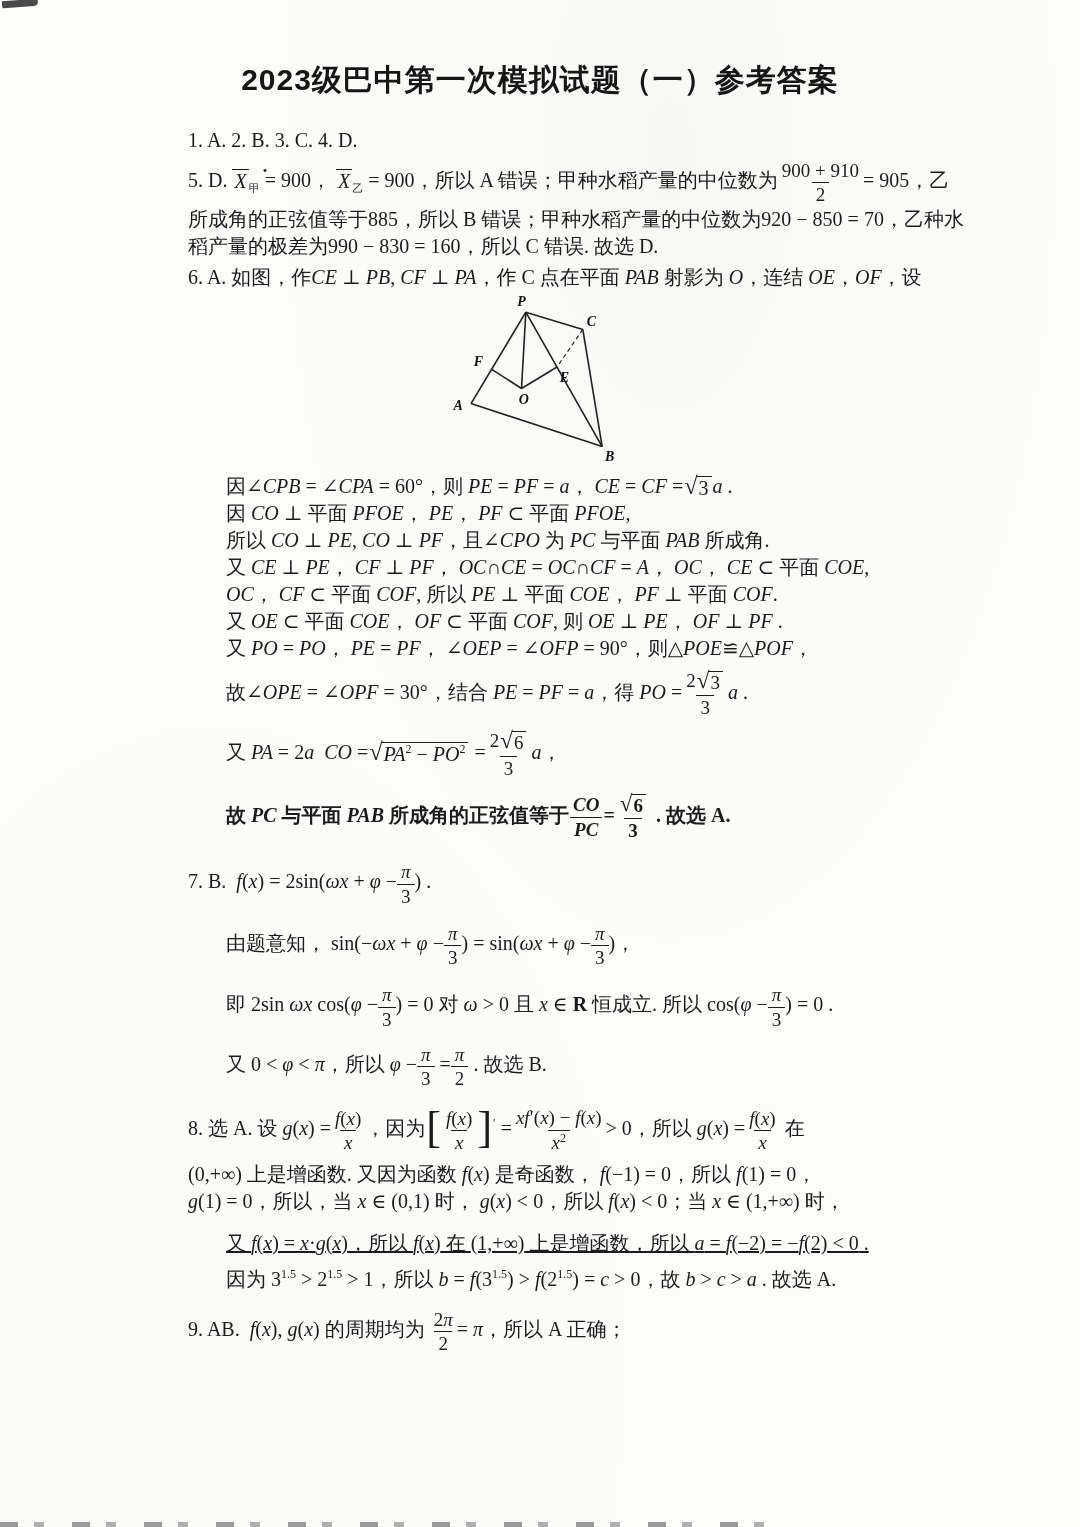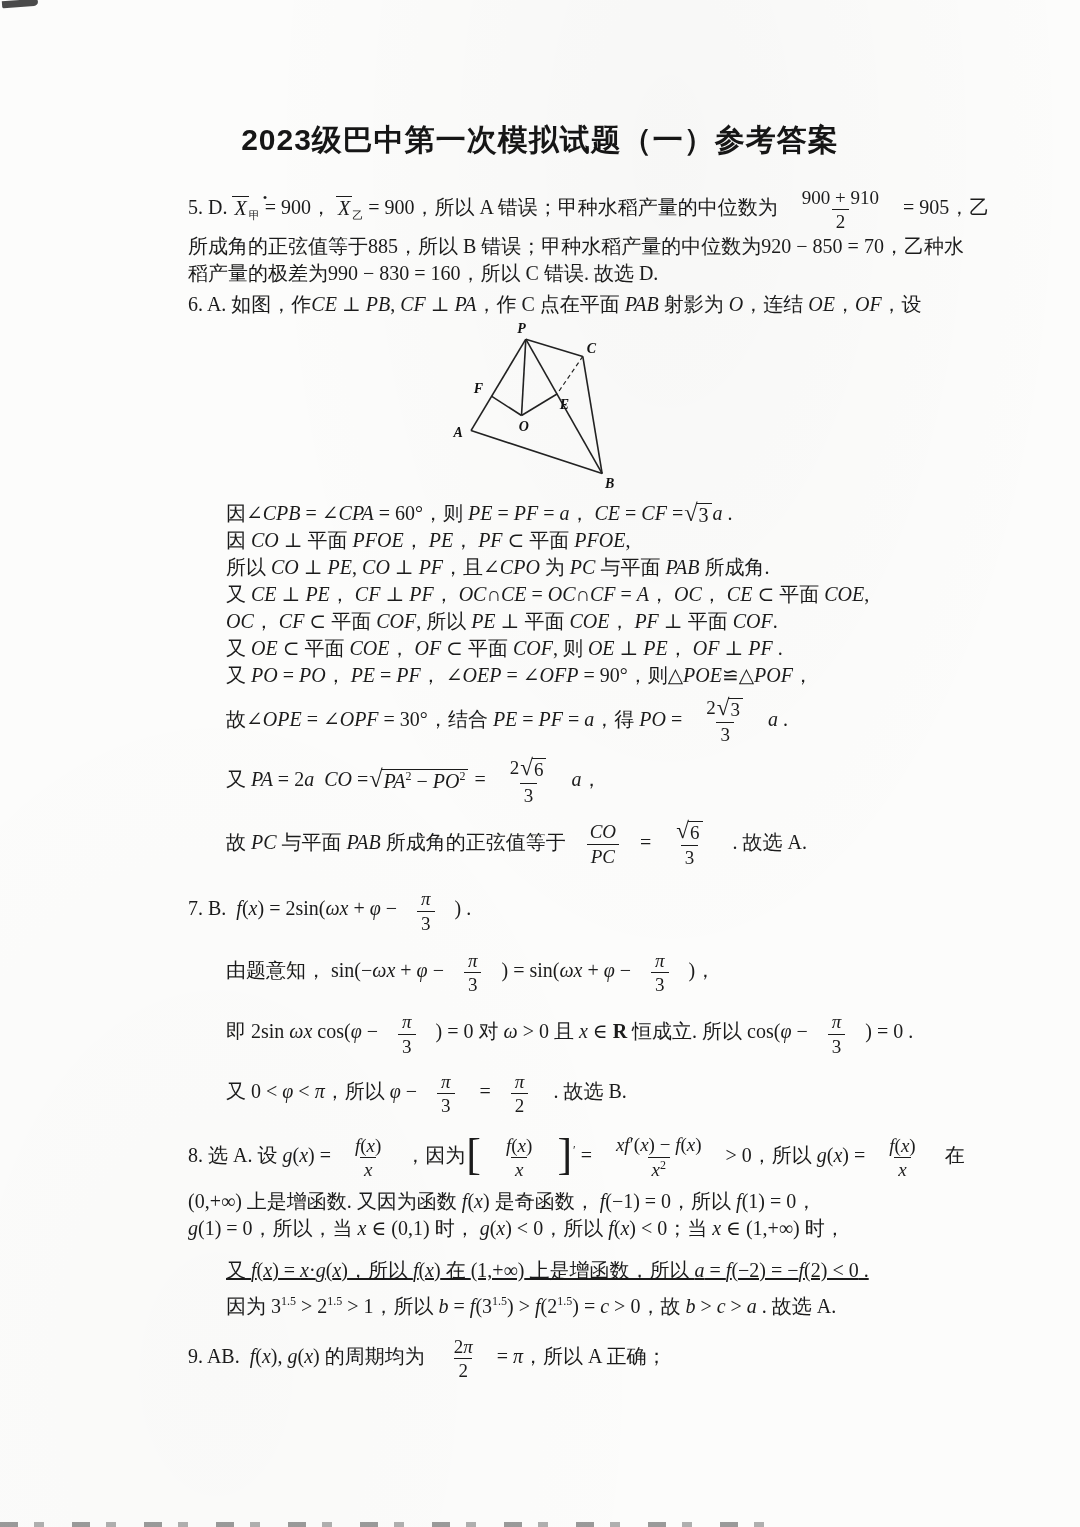--- a/index.html
+++ b/index.html
@@ -5,41 +5,41 @@
   html,body{margin:0;padding:0;}
   body{
     width:1080px;height:1527px;overflow:hidden;position:relative;
     background:
       radial-gradient(ellipse at 62% 10%, rgba(0,0,0,0.018), transparent 45%),
       radial-gradient(ellipse at 20% 90%, rgba(0,0,0,0.012), transparent 40%),
       #fcfcfb;
     color:#1b1b1b;
     font-family:"Liberation Serif","DejaVu Serif",serif;
   }
-  .page{position:relative;width:1080px;height:1527px;padding-top:120px;box-sizing:border-box;}
+  .page{position:relative;width:1080px;height:1527px;padding-top:60px;box-sizing:border-box;}
   h1.title{
     margin:0 0 26px 0;text-align:center;
     font-family:"Liberation Sans","DejaVu Sans",sans-serif;
     font-weight:800;font-size:30px;letter-spacing:1px;color:#161616;
   }
   .ln{
     min-height:27px;line-height:27px;white-space:pre;font-size:20px;
   }
   .ind0{margin-left:188px;}
   .ind1{margin-left:226px;}
   .tt{font-family:"Liberation Serif","DejaVu Serif",serif;}
   .mm{font-family:"Liberation Serif","DejaVu Serif",serif;}
   .mi{font-style:italic;}
   .mn{font-style:normal;}
   .mR{font-weight:700;}
   sup{font-size:12px;}
   sub{font-size:11px;}
   .fr{
     display:inline-flex;flex-direction:column;align-items:center;
-    vertical-align:middle;margin:0 20px;font-size:19px;line-height:1.12;text-align:center;
+    vertical-align:middle;margin:0 0;font-size:19px;line-height:1.12;text-align:center;
   }
   .fn{padding:0 4px 1px 4px;display:inline-block;}
   .fd{border-top:1.4px solid #1b1b1b;padding:1px 4px 0 4px;display:inline-block;}
   .sq{display:inline-flex;align-items:stretch;vertical-align:-3px;margin:0 1px;}
   .rs{font-size:1.22em;line-height:1;transform:translateY(-2px);}
   .rc{border-top:1.5px solid #1b1b1b;line-height:1.15;padding:0 3px 0 2px;margin-left:-1px;display:inline-block;}
   .ov{
     display:inline-block;font-style:italic;border-top:1.7px solid #1b1b1b;
     line-height:1.05;padding:1px 2px 0 2px;vertical-align:-1px;
   }
@@ -48,21 +48,21 @@
     position:relative;top:-2px;margin:0 1px;
   }
   .dotup{display:inline-block;font-size:13px;transform:translateY(-12px);width:5px;margin:0 -3px 0 3px;}
   .figwrap{display:flex;justify-content:center;margin:4px 0 2px -10px;}
   .fglbl{font:italic 700 13px "Liberation Serif","DejaVu Serif",serif;fill:#111;}
   #ln-q5-1{margin-top:6px;}
   #ln-q6-1{margin-top:4px;}
   #ln-p1{margin-top:6px;}
   #ln-p8{margin-top:8px;}
   #ln-p9{margin-top:12px;}
-  #ln-p10{margin-top:14px;}
+  #ln-p10{margin-top:14px;font-weight:bold;}
   #ln-q7-1{margin-top:20px;}
   #ln-q7-2{margin-top:16px;}
   #ln-q7-3{margin-top:16px;}
   #ln-q7-4{margin-top:14px;}
   #ln-q8-1{margin-top:18px;}
   #ln-q8-2{margin-top:8px;}
   #ln-q8-5{margin-top:15px;text-decoration:underline;}
   #ln-q8-6{margin-top:4px;}
   #ln-q9{margin-top:16px;}
   .artifact-top{
@@ -74,20 +74,21 @@
     background:repeating-linear-gradient(90deg,#4a4a4a 0 18px,transparent 18px 34px,#707070 34px 44px,transparent 44px 72px);
   }
 </style>
 </head>
 <body>
 
 <div class="page">
   <div class="artifact-top"></div>
   <h1 class="title">2023级巴中第一次模拟试题（一）参考答案</h1>
   <div id="doc-body">
+      <div class="ln ind0" id="ln-ans"><span class="tt">1. A. 2. B. 3. C. 4. D.</span></div>
       <div class="ln ind0" id="ln-q5-1"><span class="tt">5. D. </span><span class="ov">X</span><sub class="subb">甲</sub><span class="dotup">•</span><span class="mm"><span class="mn">= 900</span></span><span class="tt">， </span><span class="ov">X</span><sub class="subb">乙</sub><span class="mm"><span class="mn"> = 900</span></span><span class="tt">，所以 A 错误；甲种水稻产量的中位数为</span><span class="fr"><span class="fn"><span class="mm"><span class="mn">900 + 910</span></span></span><span class="fd"><span class="mm"><span class="mn">2</span></span></span></span><span class="mm"><span class="mn">= 905</span></span><span class="tt">，乙</span></div>
       <div class="ln ind0" id="ln-q5-2"><span class="tt">所成角的正弦值等于</span><span class="mm"><span class="mn">885</span></span><span class="tt">，所以 B 错误；甲种水稻产量的中位数为</span><span class="mm"><span class="mn">920 − 850 = 70</span></span><span class="tt">，乙种水</span></div>
       <div class="ln ind0" id="ln-q5-3"><span class="tt">稻产量的极差为</span><span class="mm"><span class="mn">990 − 830 = 160</span></span><span class="tt">，所以 C 错误. 故选 D.</span></div>
       <div class="ln ind0" id="ln-q6-1"><span class="tt">6. A. 如图，作</span><span class="mm"><span class="mi">CE</span><span class="mn"> ⊥ </span><span class="mi">PB</span><span class="mn">, </span><span class="mi">CF</span><span class="mn"> ⊥ </span><span class="mi">PA</span></span><span class="tt">，作 C 点在平面 </span><span class="mm"><span class="mi">PAB</span></span><span class="tt"> 射影为 </span><span class="mm"><span class="mi">O</span></span><span class="tt">，连结 </span><span class="mm"><span class="mi">OE</span></span><span class="tt">，</span><span class="mm"><span class="mi">OF</span></span><span class="tt">，设</span></div>
       <div class="figwrap">
         <svg viewBox="0 0 190 160" width="205" height="172">
           <line x1="86" y1="16" x2="35" y2="101" stroke="#222" stroke-width="1.5"></line>
           <line x1="86" y1="16" x2="157" y2="141" stroke="#222" stroke-width="1.5"></line>
           <line x1="86" y1="16" x2="139" y2="32" stroke="#222" stroke-width="1.5"></line>
           <line x1="139" y1="32" x2="157" y2="141" stroke="#222" stroke-width="1.5"></line>

